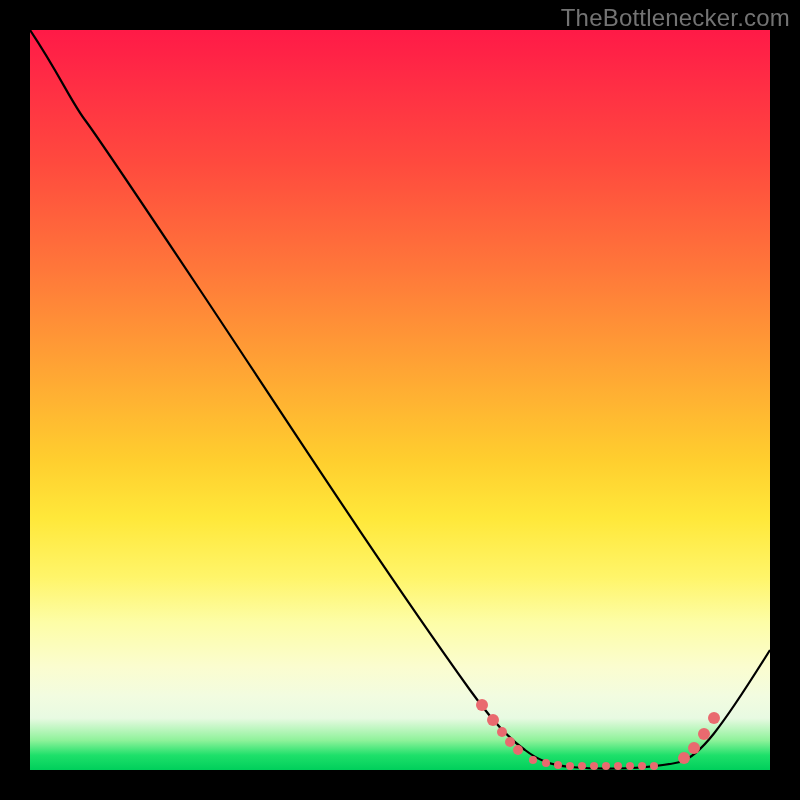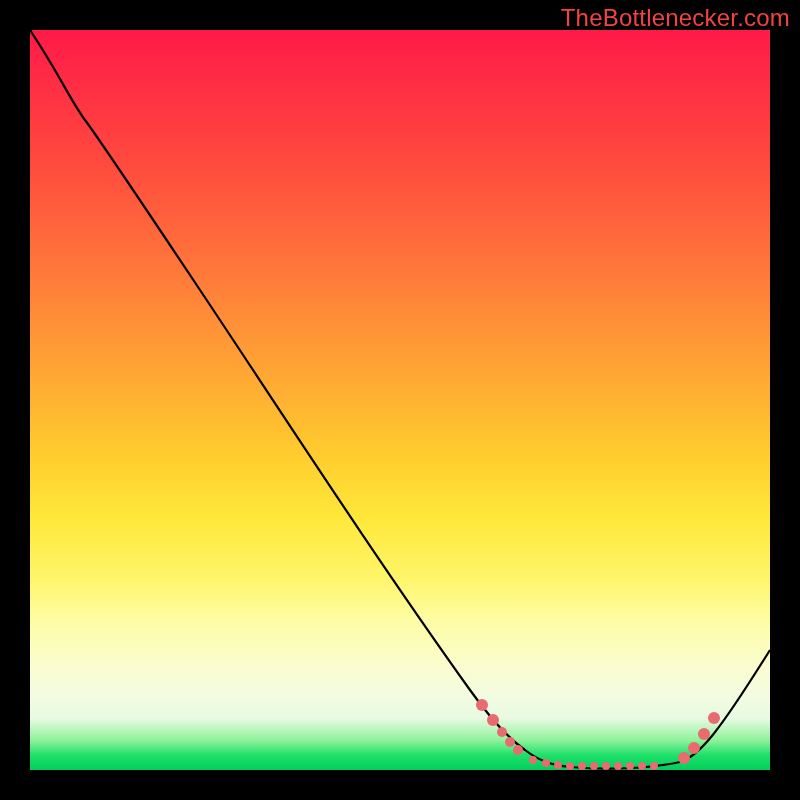--- a/index.html
+++ b/index.html
@@ -16,21 +16,21 @@
     height: 800px;
     background: #000;
   }
   .watermark {
     position: absolute;
     top: 4px;
     right: 10px;
     font-family: Arial, Helvetica, sans-serif;
     font-size: 24px;
     font-weight: 400;
-    color: #ef4444;
+    color: #737373;
     letter-spacing: 0.2px;
     z-index: 3;
   }
   .plot {
     position: absolute;
     left: 30px;
     top: 30px;
     width: 740px;
     height: 740px;
     

